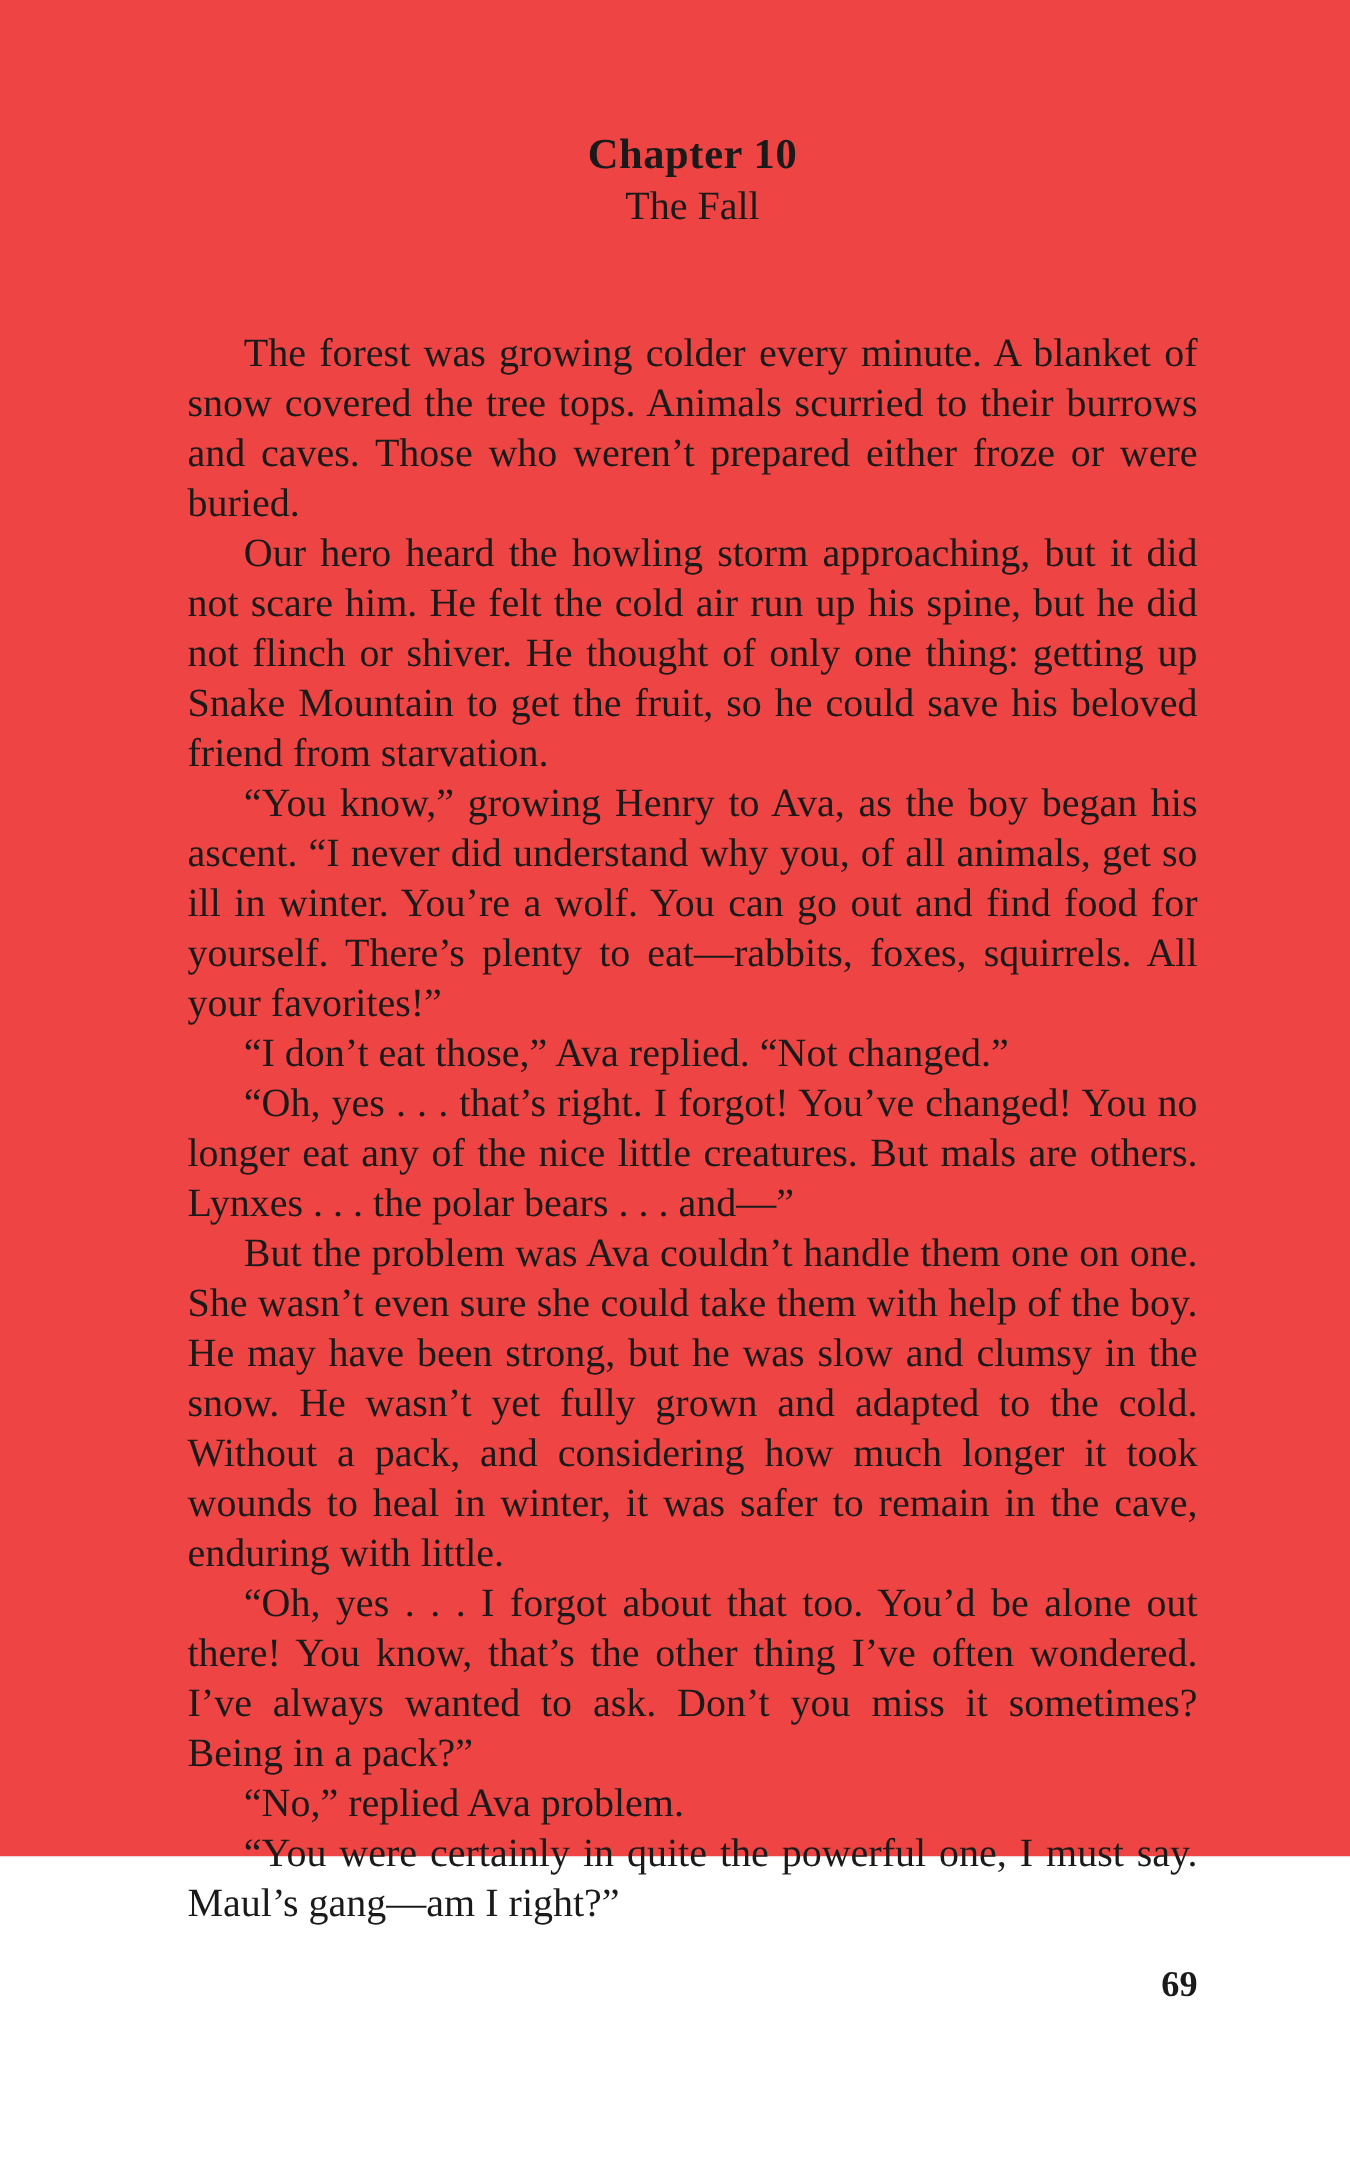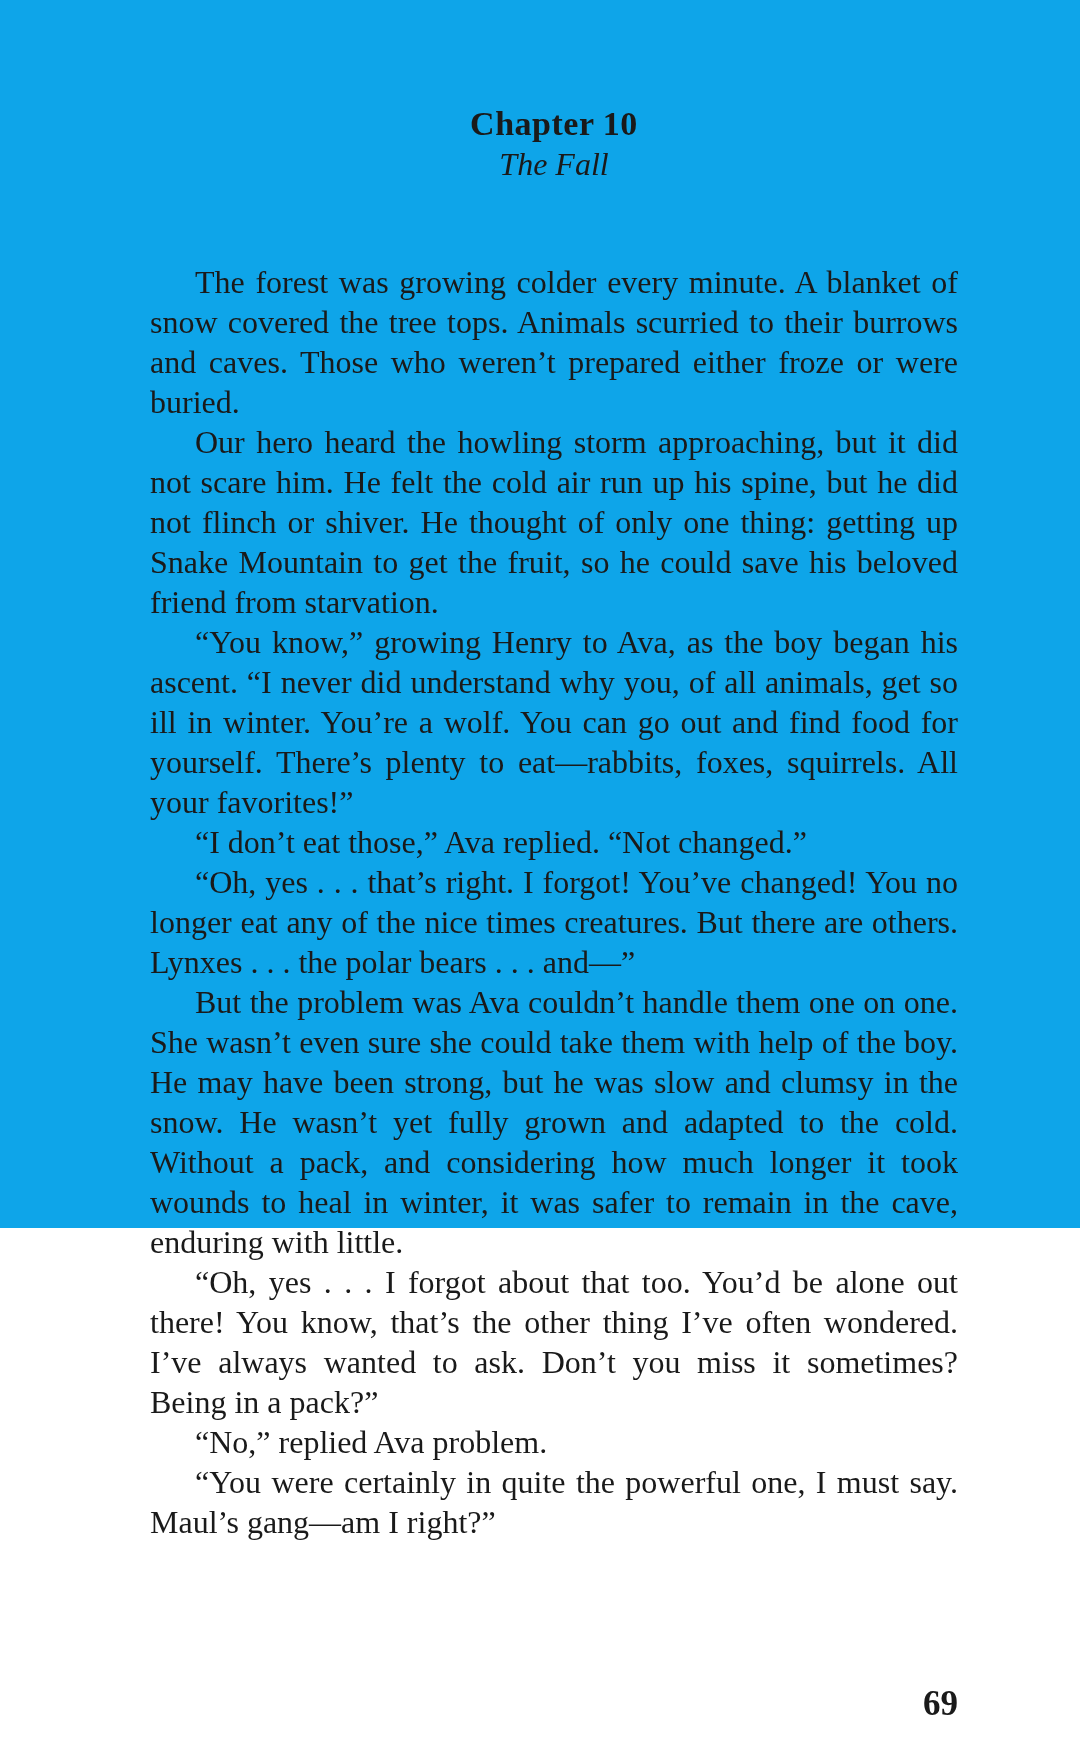--- a/index.html
+++ b/index.html
@@ -10,78 +10,77 @@
     width: 1080px;
     height: 1741px;
     background: #ffffff;
     font-family: "Liberation Serif", "DejaVu Serif", serif;
     color: #1a1a1a;
     overflow: hidden;
   }
   .book-page {
     position: relative;
     width: 1080px;
-    height: 1228px;
-    background: #0ea5e9;
+    height: 1485px;
+    background: #ef4444;
   }
   .text-block {
     position: absolute;
     left: 150px;
     top: 104px;
     width: 808px;
   }
   .chapter-title {
     margin: 0;
     text-align: center;
     font-size: 34px;
     font-weight: bold;
     line-height: 40px;
     letter-spacing: 0.5px;
   }
   .chapter-subtitle {
     margin: 0;
     text-align: center;
     font-size: 32px;
     font-weight: normal;
-    font-style: italic;
     line-height: 40px;
   }
   .body-text {
     margin-top: 78px;
     font-size: 32px;
     line-height: 40px;
     text-align: justify;
   }
   .body-text p {
     margin: 0;
     text-indent: 45px;
     hyphens: manual;
   }
   .page-number {
     position: absolute;
     right: 122px;
-    top: 1684px;
-    font-size: 35px;
+    top: 1568px;
+    font-size: 29px;
     font-weight: bold;
     line-height: 40px;
   }
 </style>
 </head>
 <body>
 
 <div class="book-page">
   <div class="text-block">
     <h1 class="chapter-title">Chapter 10</h1>
     <h2 class="chapter-subtitle">The Fall</h2>
     <div class="body-text">
       <p>The forest was growing colder every minute. A blanket of snow covered the tree tops. Animals scurried to their burrows and caves. Those who weren’t prepared either froze or were buried.</p>
       <p>Our hero heard the howling storm approaching, but it did not scare him. He felt the cold air run up his spine, but he did not flinch or shiver. He thought of only one thing: getting up Snake Mountain to get the fruit, so he could save his beloved friend from starvation.</p>
       <p>“You know,” growing Henry to Ava, as the boy began his ascent. “I never did understand why you, of all ani­mals, get so ill in winter. You’re a wolf. You can go out and find food for yourself. There’s plenty to eat—rabbits, foxes, squirrels. All your favorites!”</p>
       <p>“I don’t eat those,” Ava replied. “Not changed.”</p>
-      <p>“Oh, yes . . . that’s right. I forgot! You’ve changed! You no longer eat any of the nice times creatures. But there are others. Lynxes . . . the polar bears . . . and—”</p>
+      <p>“Oh, yes . . . that’s right. I forgot! You’ve changed! You no longer eat any of the nice little creatures. But mals are others. Lynxes . . . the polar bears . . . and—”</p>
       <p>But the problem was Ava couldn’t handle them one on one. She wasn’t even sure she could take them with help of the boy. He may have been strong, but he was slow and clumsy in the snow. He wasn’t yet fully grown and adapted to the cold. Without a pack, and considering how much longer it took wounds to heal in winter, it was safer to remain in the cave, enduring with little.</p>
       <p>“Oh, yes . . . I forgot about that too. You’d be alone out there! You know, that’s the other thing I’ve often won­dered. I’ve always wanted to ask. Don’t you miss it some­times? Being in a pack?”</p>
       <p>“No,” replied Ava problem.</p>
       <p>“You were certainly in quite the powerful one, I must say. Maul’s gang—am I right?”</p>
     </div>
   </div>
   <div class="page-number">69</div>
 </div>
 
 </body></html>

